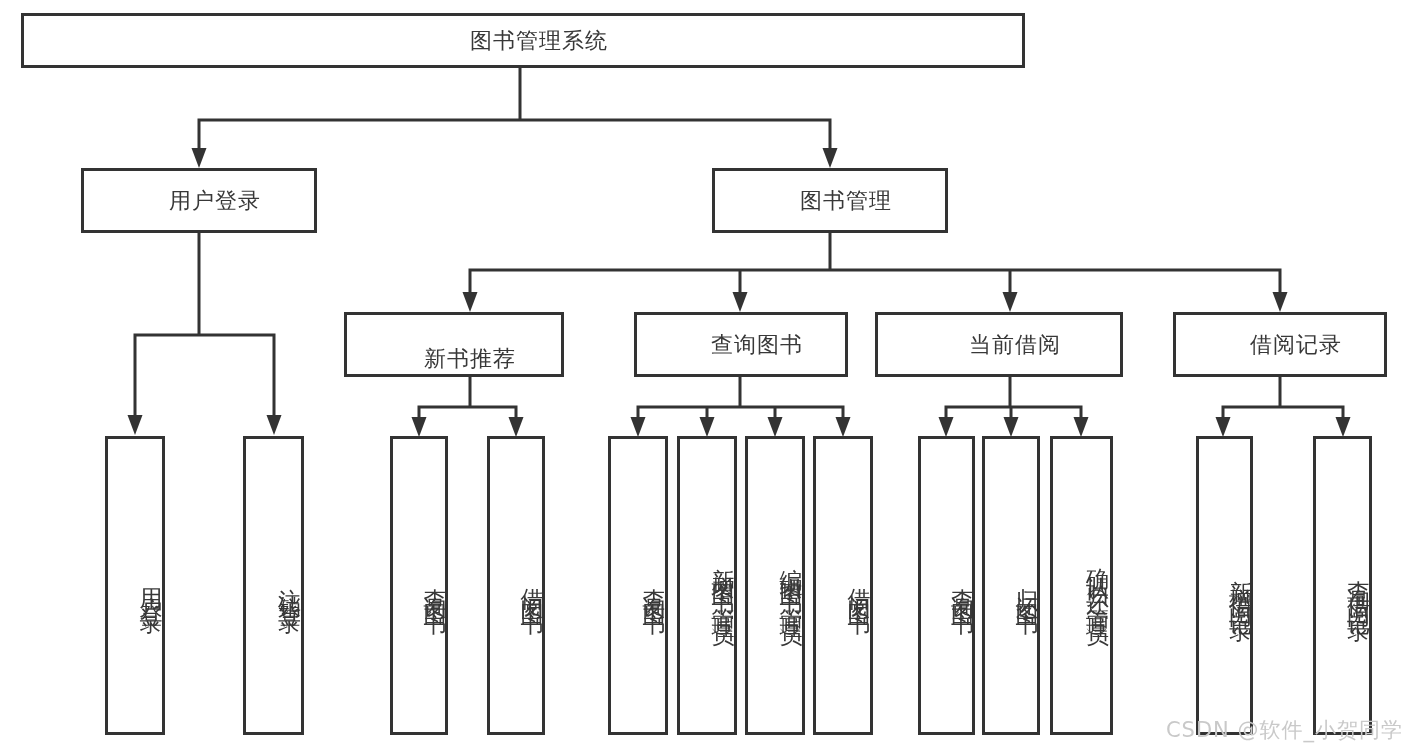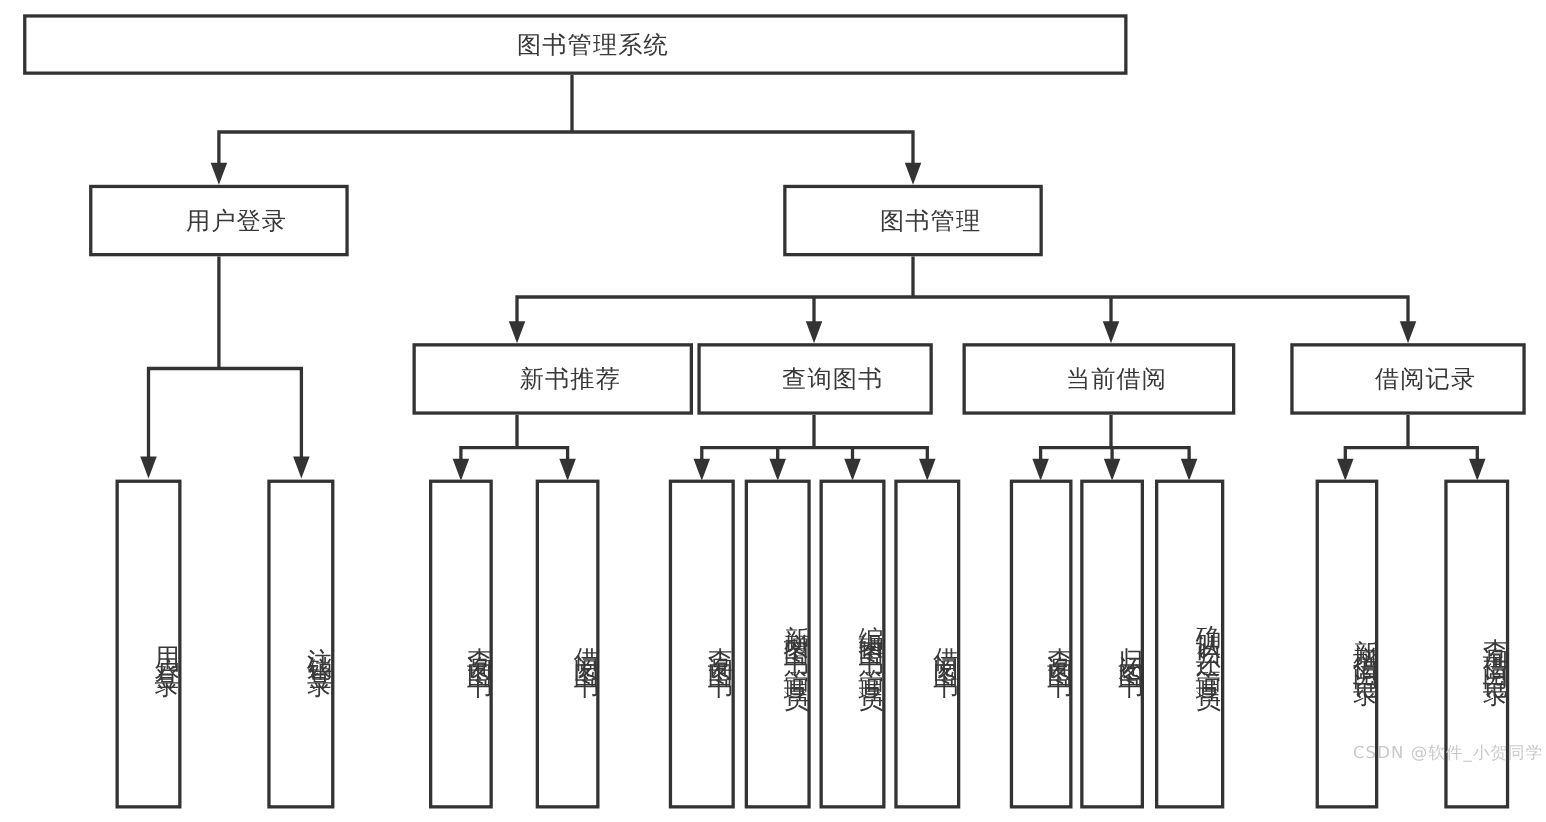--- a/index.html
+++ b/index.html
@@ -36,22 +36,22 @@
   .vlabel{
     writing-mode:vertical-rl;
     text-orientation:mixed;
     font-size:23px;
     letter-spacing:8px;
     line-height:1;
     color:#383838;
   }
   .watermark{
     position:absolute;
-    right:2px;top:675px;
-    font-size:15px;
+    right:2px;top:716px;
+    font-size:21px;
     color:#c9c9c9;
     letter-spacing:1px;
     white-space:nowrap;
     z-index:5;
   }
 </style>
 </head>
 <body>
 
 <div class="canvas">
@@ -93,21 +93,21 @@
     <span class="hlabel">图书管理系统</span>
   </div>
 
   <div class="box lvl1" style="left:81px;width:236px;">
     <span class="hlabel">用户登录</span>
   </div>
   <div class="box lvl1" style="left:712px;width:236px;text-align:center;">
     <span class="hlabel">图书管理</span>
   </div>
 
-  <div class="box lvl2" style="left:375px;width:255px;">
+  <div class="box lvl2" style="left:344px;width:220px;align-items:flex-end;">
     <span class="hlabel">新书推荐</span>
   </div>
   <div class="box lvl2" style="left:634px;width:214px;">
     <span class="hlabel">查询图书</span>
   </div>
   <div class="box lvl2" style="left:875px;width:248px;">
     <span class="hlabel">当前借阅</span>
   </div>
   <div class="box lvl2" style="left:1173px;width:214px;">
     <span class="hlabel">借阅记录</span>

